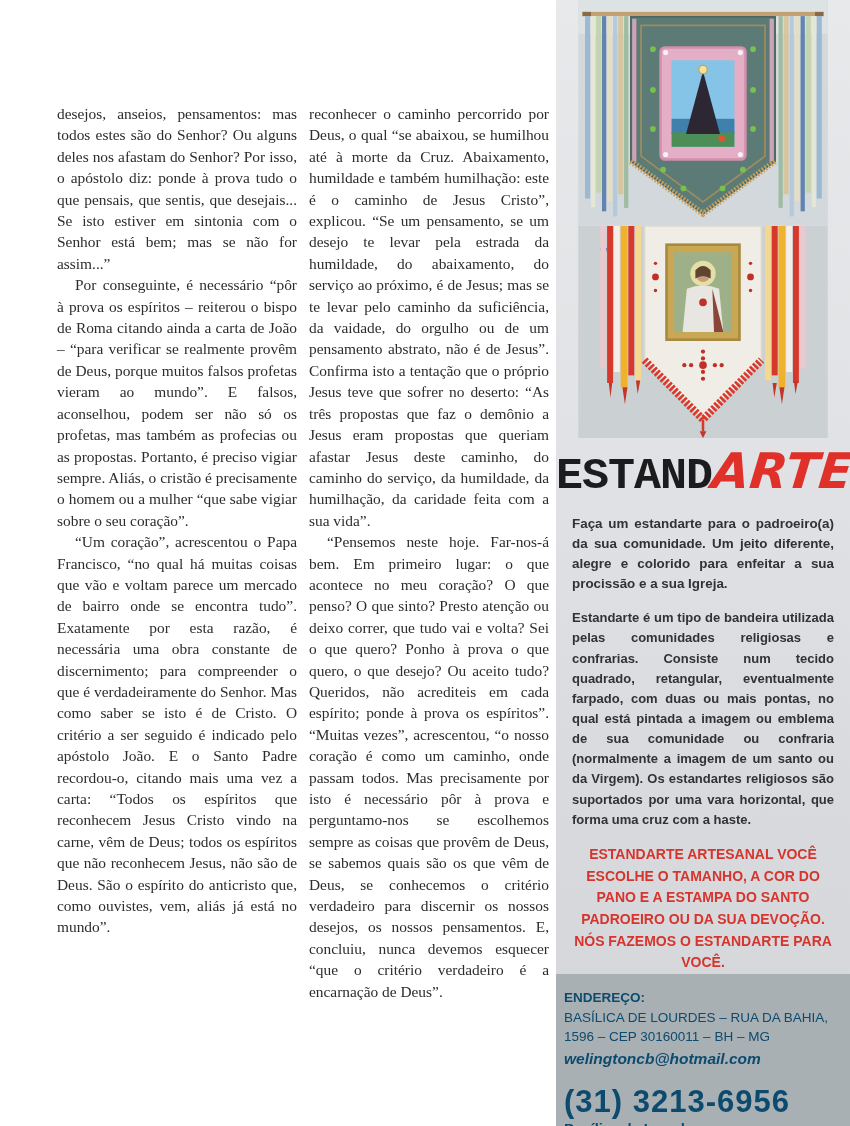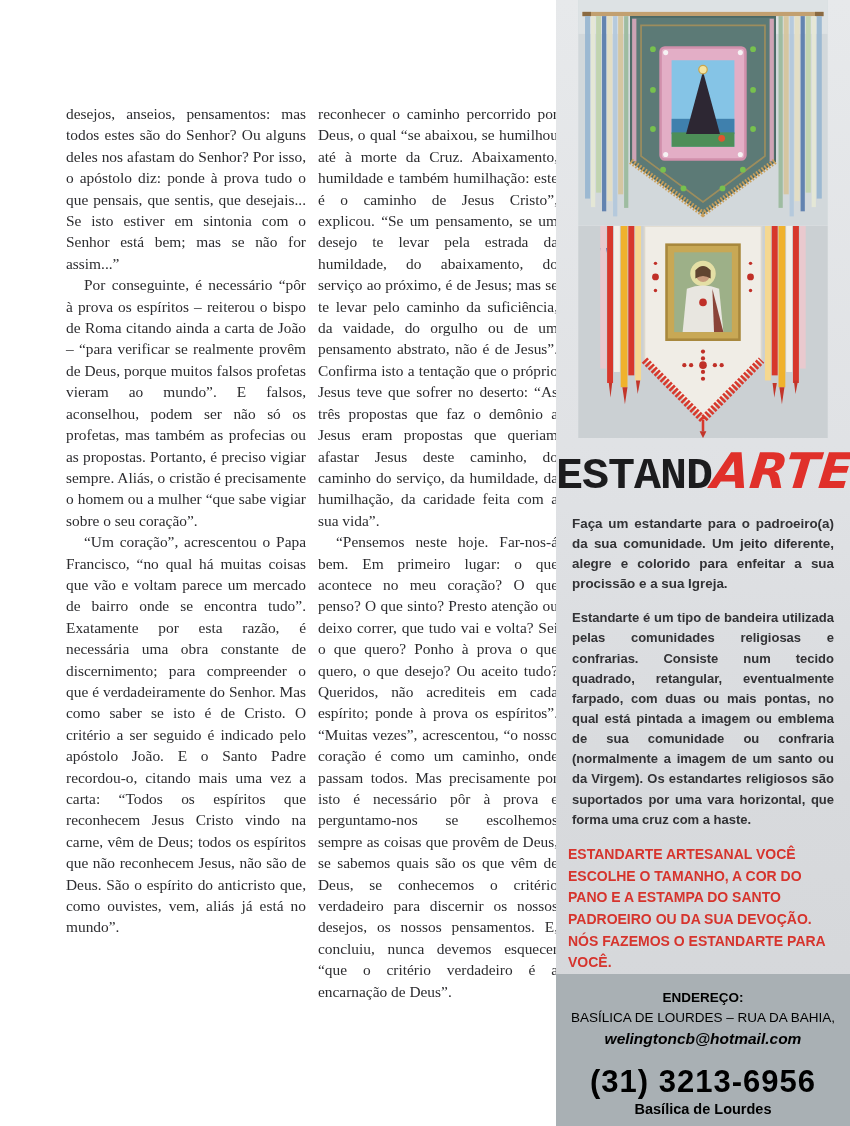--- a/index.html
+++ b/index.html
@@ -1,20 +1,20 @@
 <!DOCTYPE html>
 <html lang="pt"><head>
 <meta charset="utf-8">
 <style>
   html,body{margin:0;padding:0;}
   body{width:850px;height:1126px;background:#ffffff;position:relative;overflow:hidden;}
 
   
   .article{
-    position:absolute;left:66px;top:103px;width:492px;
+    position:absolute;left:57px;top:103px;width:492px;
     display:flex;gap:12px;
     font-family:"Liberation Serif","DejaVu Serif",serif;
     font-size:15.4px;line-height:21.4px;color:#2c2c2f;
     text-align:justify;
   }
   .col{width:240px;}
   .col p{margin:0;}
   .col p.indent{text-indent:18px;}
   .pubnote{margin-top:21px !important;text-indent:18px;}
   .pubnote i{font-style:italic;}
@@ -42,25 +42,25 @@
   .ad-intro{
     margin:10px 16px 0 16px;color:#323235;font-weight:bold;
     font-size:13.4px;line-height:1.5;text-align:justify;
   }
   .ad-desc{
     margin:14px 16px 0 16px;color:#323235;font-weight:bold;
     font-size:13px;line-height:1.55;text-align:justify;
   }
   .ad-cta{
     margin:14px 12px 0 12px;color:#d6342d;font-weight:bold;
-    font-size:14px;line-height:1.55;text-transform:uppercase;
+    font-size:14px;line-height:1.55;text-align:center;text-transform:uppercase;
   }
   .addr{
-    margin-top:auto;background:#a9b0b4;color:#000000;
-    text-align:center;padding:14px 8px 10px 8px;height:128px;
+    margin-top:auto;background:#a9b0b4;color:#0c4a6e;
+    text-align:left;padding:14px 8px 10px 8px;height:128px;
   }
   .addr .label{font-weight:bold;font-size:13.5px;line-height:1.45;}
   .addr .line{font-weight:normal;font-size:13.5px;line-height:1.45;}
   .addr .email{font-weight:bold;font-size:15.5px;margin-top:3px;font-style:italic;}
   .addr .phone{font-weight:bold;font-size:31px;margin-top:16px;letter-spacing:1px;}
   .addr .caption{font-weight:bold;font-size:14.5px;margin-top:1px;}
 </style>
 </head>
 <body>
 
@@ -217,17 +217,18 @@
 
   <p class="ad-intro">Faça um estandarte para o padroeiro(a) da sua comunidade. Um jeito diferente, alegre e colorido para enfeitar a sua procissão e a sua Igreja.</p>
 
   <p class="ad-desc">Estandarte é um tipo de bandeira utilizada pelas comunidades religiosas e confrarias. Consiste num tecido quadrado, retangular, eventualmente farpado, com duas ou mais pontas, no qual está pintada a imagem ou emblema de sua comunidade ou confraria (normalmente a imagem de um santo ou da Virgem). Os estandartes religiosos são suportados por uma vara horizontal, que forma uma cruz com a haste.</p>
 
   <p class="ad-cta">ESTANDARTE ARTESANAL VOCÊ ESCOLHE O TAMANHO, A COR DO PANO E A ESTAMPA DO SANTO PADROEIRO OU DA SUA DEVOÇÃO. NÓS FAZEMOS O ESTANDARTE PARA VOCÊ.</p>
 
   <div class="addr">
     <div class="label">ENDEREÇO:</div>
     <div class="line">BASÍLICA DE LOURDES – RUA DA BAHIA,</div>
+    <div class="line">1596 – CEP 30160011 – BH – MG</div>
     <div class="email">welingtoncb@hotmail.com</div>
     <div class="phone">(31) 3213-6956</div>
     <div class="caption">Basílica de Lourdes</div>
   </div>
 </div>
 
 </body></html>

